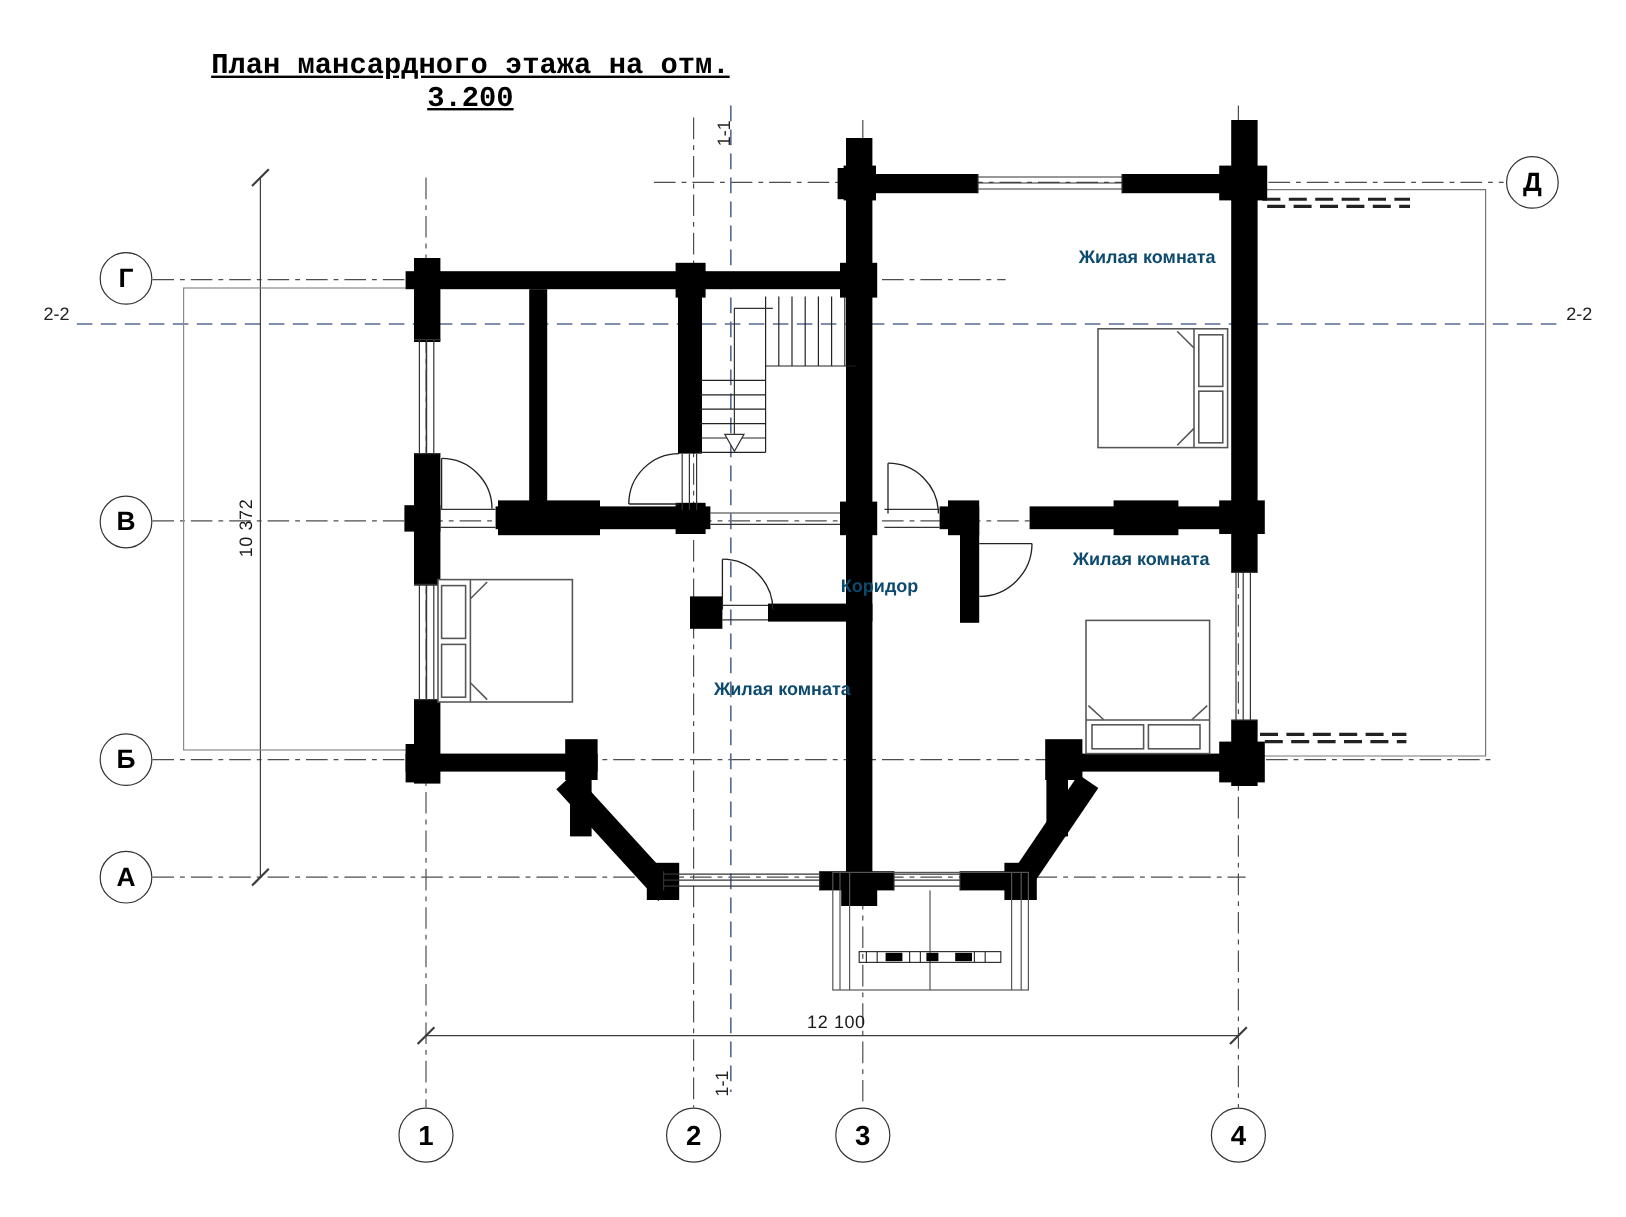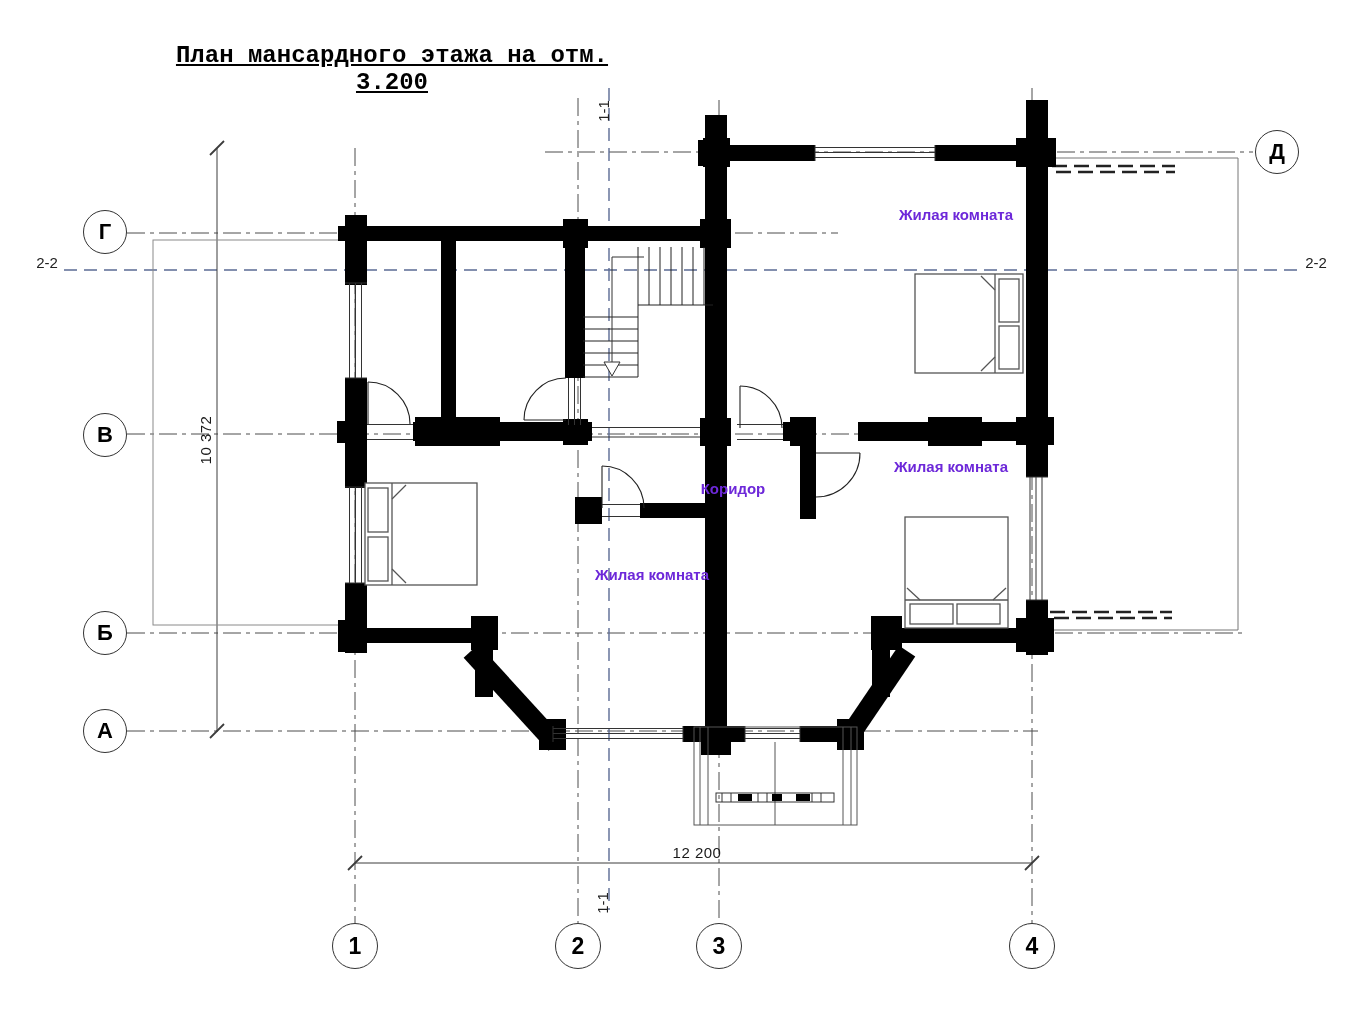--- a/index.html
+++ b/index.html
@@ -2,21 +2,21 @@
 <html><head>
 <meta charset="utf-8">
 <style>
   html,body{margin:0;padding:0;background:#fff;}
   body{width:1355px;height:1014px;position:relative;overflow:hidden;
        font-family:"Liberation Sans","DejaVu Sans",sans-serif;color:#111;}
   .stage{position:absolute;left:0;top:0;width:1355px;height:1014px;}
   svg{position:absolute;left:0;top:0;}
   .lbl{position:absolute;white-space:pre-line;}
   .title-line{font-weight:bold;font-size:24px;text-align:center;text-decoration:underline;color:#000;font-family:Liberation Mono, monospace;}
-  .room-label{font-weight:bold;font-size:15px;line-height:1.45;text-align:center;color:#6d28d9;}
+  .room-label{font-weight:bold;font-size:15px;line-height:1.45;text-align:center;color:#0c4a6e;}
   .dim-label{font-size:15px;text-align:center;color:#1a1a1a;letter-spacing:0.5px;}
   .sec-label{font-size:15px;text-align:center;color:#222;}
   .rot{transform:rotate(-90deg);transform-origin:center center;}
   .axis-bubble{position:absolute;width:44px;height:44px;border:1.4px solid #333;border-radius:50%;
        background:#fff;display:flex;align-items:center;justify-content:center;
        font-weight:bold;font-size:22px;color:#000;box-sizing:border-box;}
   .axis-bubble.big{width:46px;height:46px;font-size:23px;}
 </style>
 </head>
 <body>
@@ -283,21 +283,21 @@
 </svg>
 
 <div class="lbl title-line" style="left:142px;top:42px;width:500px;">План мансардного этажа на отм. 3.200</div>
 
 <div class="lbl room-label" style="left:896px;top:204px;width:120px;">Жилая комната</div>
 <div class="lbl room-label" style="left:891px;top:456px;width:120px;">Жилая комната</div>
 <div class="lbl room-label" style="left:592px;top:564px;width:120px;">Жилая комната</div>
 <div class="lbl room-label" style="left:668px;top:478px;width:130px;text-align:center;">Коридор</div>
 
 <div class="lbl dim-label rot" style="left:146px;top:431px;width:120px;height:18px;">10 372</div>
-<div class="lbl dim-label" style="left:637px;top:844px;width:120px;">12 200</div>
+<div class="lbl dim-label" style="left:637px;top:844px;width:120px;">12 100</div>
 
 <div class="lbl sec-label" style="left:17px;top:254px;width:60px;">2-2</div>
 <div class="lbl sec-label" style="left:1286px;top:254px;width:60px;">2-2</div>
 <div class="lbl sec-label rot" style="left:583px;top:103px;width:40px;height:16px;">1-1</div>
 <div class="lbl sec-label rot" style="left:582px;top:895px;width:40px;height:16px;">1-1</div>
 
 <div class="axis-bubble" style="left:83px;top:210px;">Г</div>
 <div class="axis-bubble" style="left:83px;top:413px;">В</div>
 <div class="axis-bubble" style="left:83px;top:611px;">Б</div>
 <div class="axis-bubble" style="left:83px;top:709px;">А</div>

